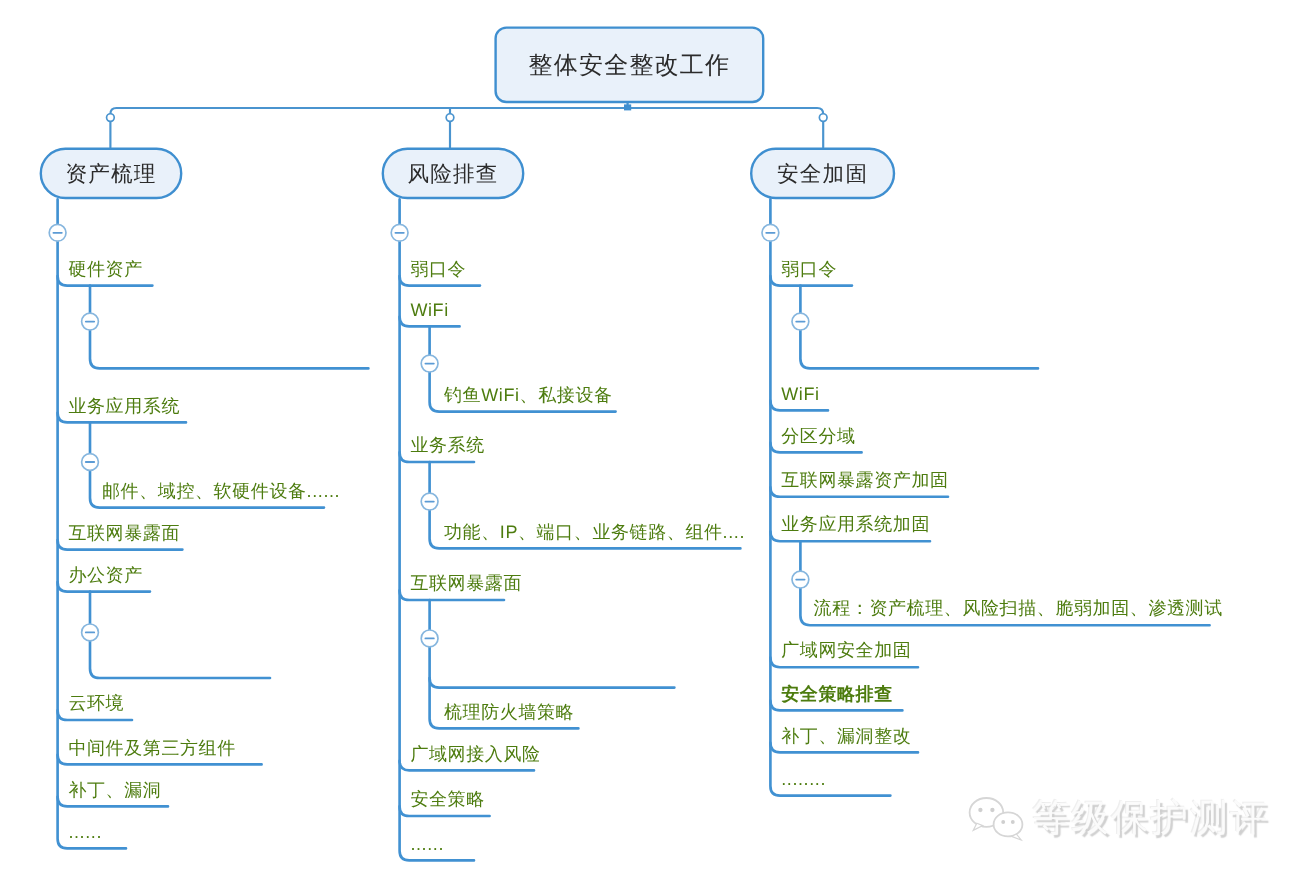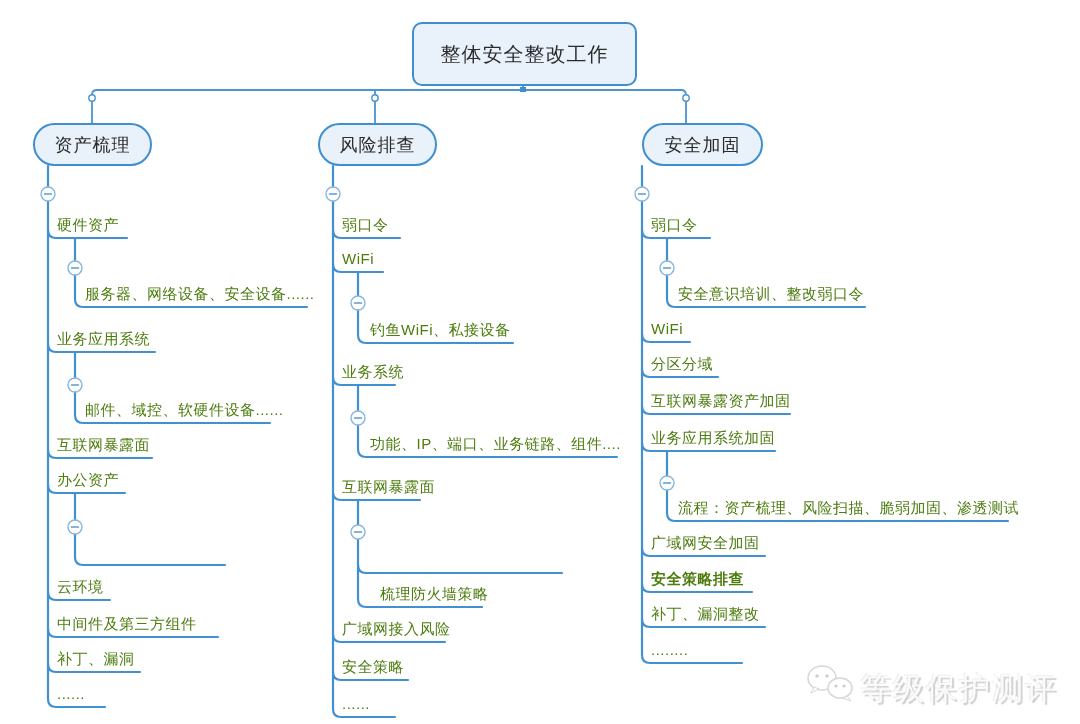--- a/index.html
+++ b/index.html
@@ -31,21 +31,21 @@
     left:412px;top:22px;width:225px;height:64px;
     border-radius:10px;font-size:20px;letter-spacing:1px;
   }
   .pill{height:43px;border-radius:22px;font-size:18px;letter-spacing:1px;}
   .t{
     position:absolute;height:22px;line-height:22px;
     font-size:15px;color:#4d7c0f;white-space:nowrap;letter-spacing:0.5px;
   }
   .watermark{
     position:absolute;right:22px;bottom:14px;
-    display:flex;align-items:flex-end;gap:4px;
+    display:flex;align-items:flex-start;gap:4px;
   }
   .watermark-text{
     font-size:31px;letter-spacing:2px;color:#fbfbfb;
     text-shadow:2px 2px 1px #cfcfcf, -1px -1px 0 #efefef;
   }
 </style>
 </head>
 <body>
 
 <div class="canvas">
@@ -144,46 +144,44 @@
     <g>
         <circle class="collapse-circle" cx="667" cy="483" r="7"></circle>
         <line class="collapse-minus" x1="663.5" y1="483" x2="670.5" y2="483"></line>
       </g>
   </svg>
 
   <div class="node pill" style="left:33px;top:123px;width:119px;">资产梳理</div>
 
   <div class="node root-node">整体安全整改工作</div>
   <div class="node pill" style="left:318px;top:123px;width:119px;">风险排查</div>
-  <div class="node pill" style="left:642px;top:123px;width:121px;text-align:center;">安全加固</div>
+  <div class="node pill" style="left:625px;top:123px;width:121px;text-align:center;">安全加固</div>
 
   <div class="t" style="left:57px;top:214px;">硬件资产</div>
-  <div class="t" style="left:85px;top:283px;">服务器、网络设备、安全设备......</div>
   <div class="t" style="left:57px;top:328px;">业务应用系统</div>
   <div class="t" style="left:85px;top:399px;">邮件、域控、软硬件设备......</div>
   <div class="t" style="left:57px;top:434px;">互联网暴露面</div>
   <div class="t" style="left:57px;top:469px;">办公资产</div>
   <div class="t" style="left:57px;top:576px;">云环境</div>
   <div class="t" style="left:57px;top:613px;">中间件及第三方组件</div>
   <div class="t" style="left:57px;top:648px;">补丁、漏洞</div>
   <div class="t" style="left:57px;top:683px;">......</div>
 
   <div class="t" style="left:342px;top:214px;">弱口令</div>
   <div class="t" style="left:342px;top:248px;">WiFi</div>
   <div class="t" style="left:370px;top:319px;">钓鱼WiFi、私接设备</div>
   <div class="t" style="left:342px;top:361px;">业务系统</div>
   <div class="t" style="left:370px;top:433px;">功能、IP、端口、业务链路、组件....</div>
   <div class="t" style="left:342px;top:476px;">互联网暴露面</div>
-  <div class="t" style="left:380px;top:583px;">梳理防火墙策略</div>
+  <div class="t" style="left:370px;top:583px;">梳理防火墙策略</div>
   <div class="t" style="left:342px;top:618px;">广域网接入风险</div>
   <div class="t" style="left:342px;top:656px;">安全策略</div>
   <div class="t" style="left:342px;top:693px;">......</div>
 
   <div class="t" style="left:651px;top:214px;">弱口令</div>
-  <div class="t" style="left:678px;top:283px;">安全意识培训、整改弱口令</div>
   <div class="t" style="left:651px;top:318px;">WiFi</div>
   <div class="t" style="left:651px;top:353px;">分区分域</div>
   <div class="t" style="left:651px;top:390px;">互联网暴露资产加固</div>
   <div class="t" style="left:651px;top:427px;">业务应用系统加固</div>
   <div class="t" style="left:678px;top:497px;">流程：资产梳理、风险扫描、脆弱加固、渗透测试</div>
   <div class="t" style="left:651px;top:532px;">广域网安全加固</div>
   <div class="t" style="left:651px;top:568px;font-weight:bold;">安全策略排查</div>
   <div class="t" style="left:651px;top:603px;">补丁、漏洞整改</div>
   <div class="t" style="left:651px;top:639px;">........</div>
 

